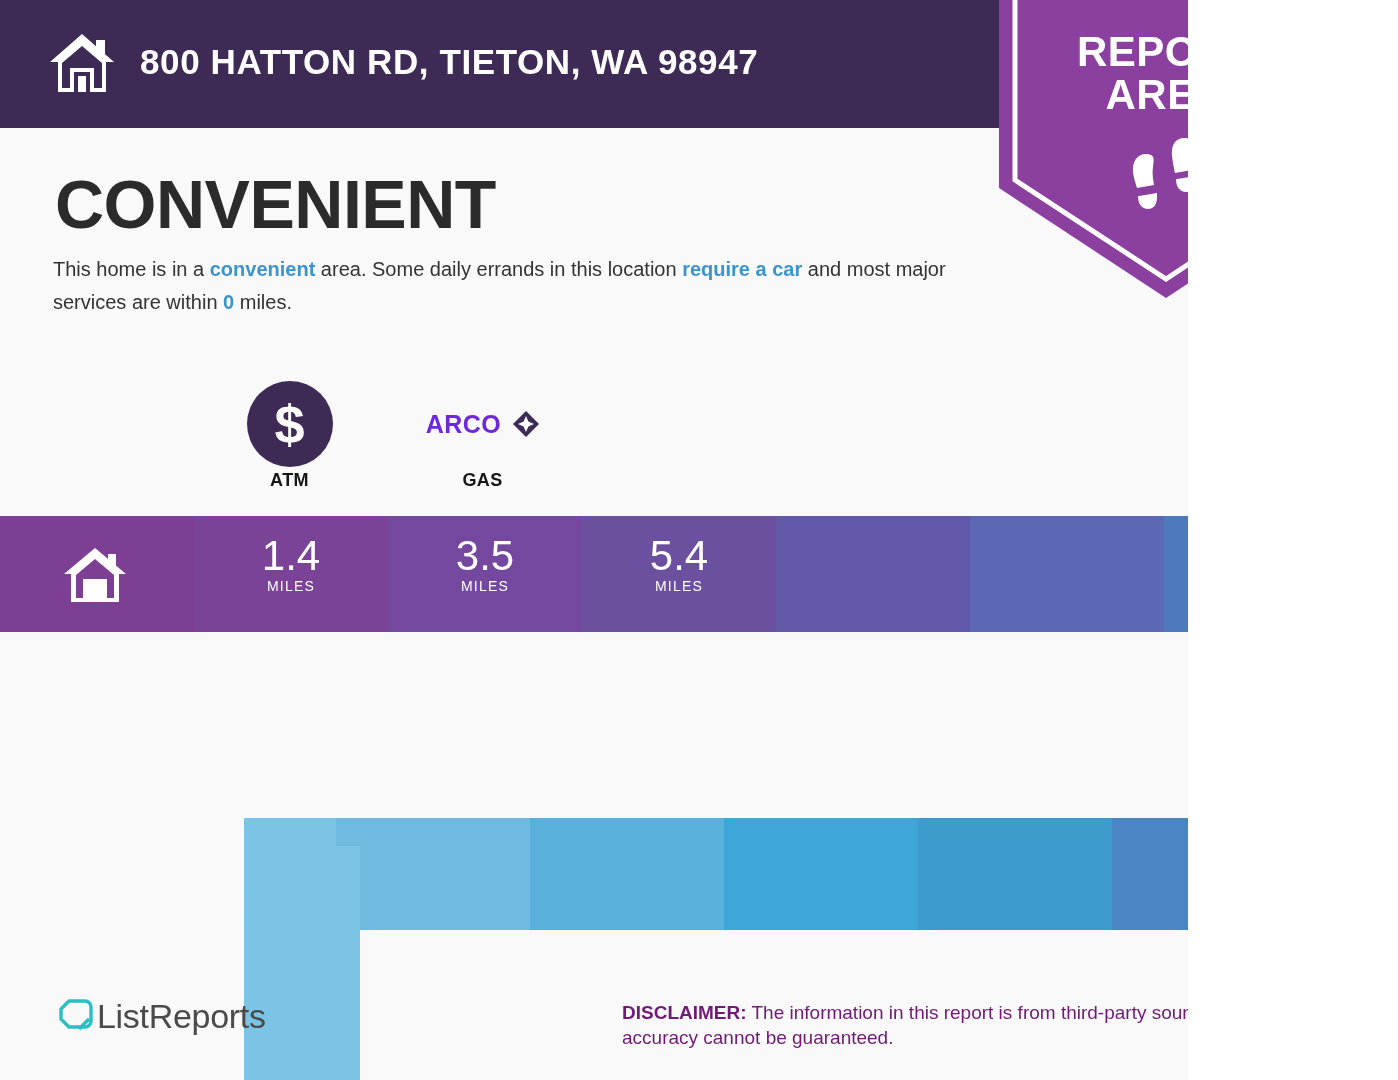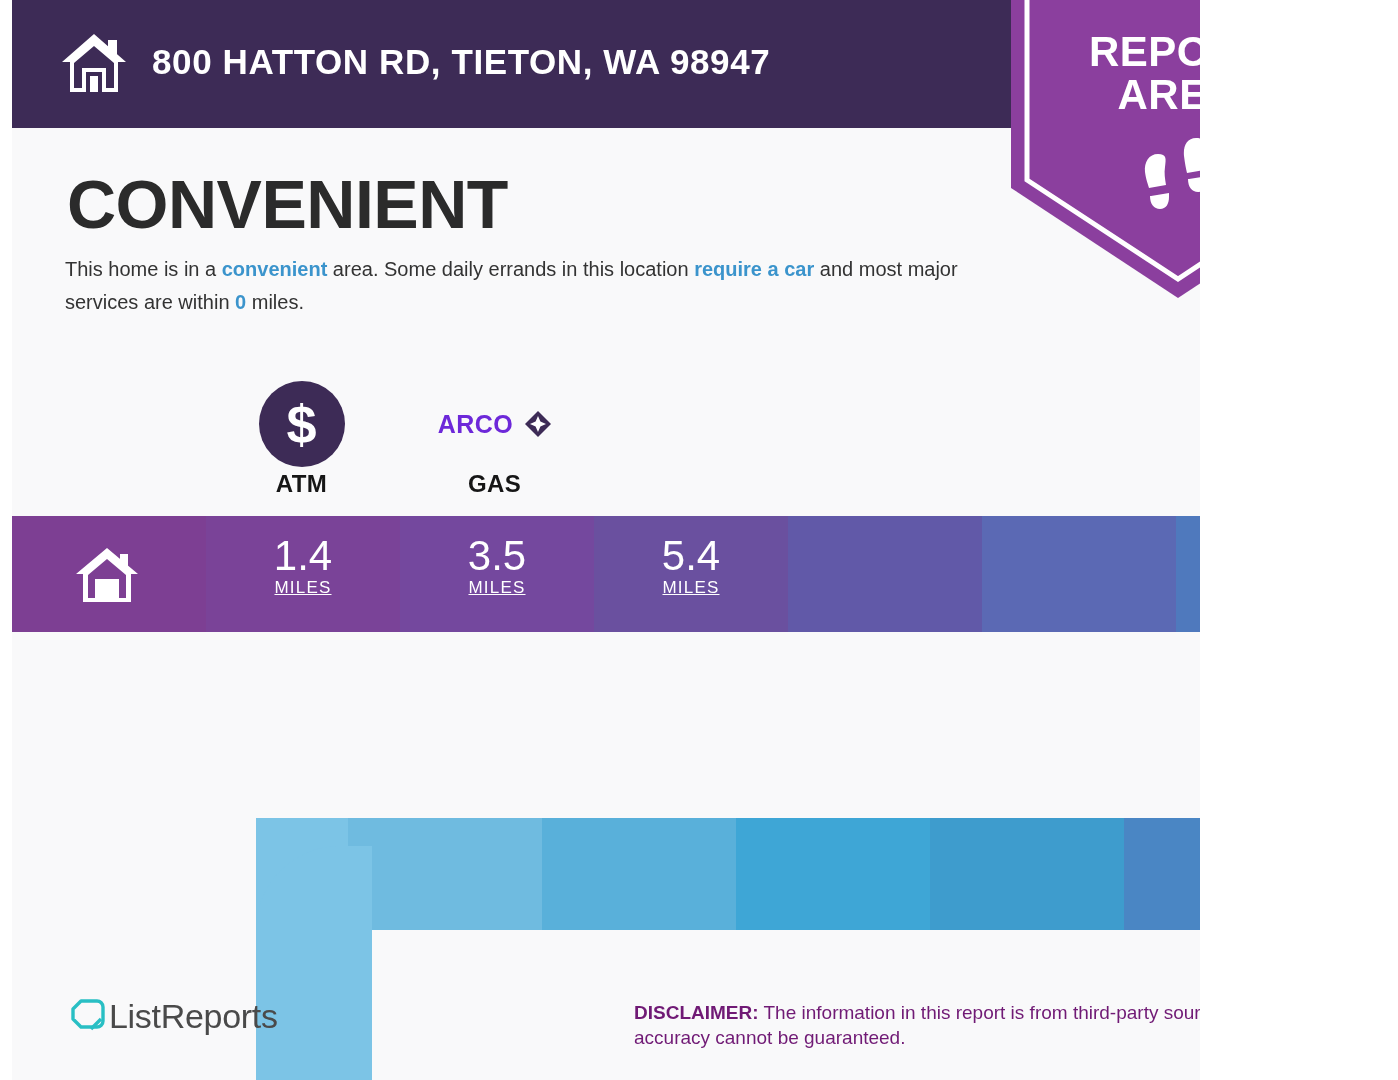--- a/index.html
+++ b/index.html
@@ -10,21 +10,20 @@
   body {
     font-family: "Liberation Sans", sans-serif;
     -webkit-font-smoothing: antialiased;
   }
   #page {
     position: relative;
     width: 1188px;
     height: 1080px;
     background: #f9f9fa;
     overflow: hidden;
-    margin-left: 12px;
   }
 
   
   #header-bar {
     position: absolute;
     left: 0; top: 0;
     width: 1398px; height: 128px;
     background: #3d2b56;
   }
   #header-home-icon {
@@ -100,21 +99,21 @@
     width: 193px; height: 130px;
     text-align: center;
   }
   .poi-glyph {
     height: 92px;
     display: flex;
     align-items: center;
     justify-content: center;
   }
   .poi-label {
-    font-size: 24px;
+    font-size: 18px;
     font-weight: 700;
     color: #161616;
     letter-spacing: 0.4px;
     text-align: center;
   }
   .atm-circle {
     width: 86px; height: 86px;
     border-radius: 50%;
     background: #3d2b56;
     color: #ffffff;
@@ -138,21 +137,21 @@
   
   #track { position: absolute; left: 0; top: 0; width: 1398px; height: 1080px; }
 
   .seg-label {
     position: absolute;
     text-align: center;
     color: #ffffff;
     pointer-events: none;
   }
   .seg-value { font-size: 42px; font-weight: 400; line-height: 44px; }
-  .seg-unit  { font-size: 17px; font-weight: 400; letter-spacing: 1.2px; text-decoration: underline; }
+  .seg-unit  { font-size: 14px; font-weight: 400; letter-spacing: 1.2px; }
 
   #track-home-icon {
     position: absolute;
     left: 62px; top: 546px;
     width: 66px; height: 58px;
     pointer-events: none;
   }
 
   
   #brand {

